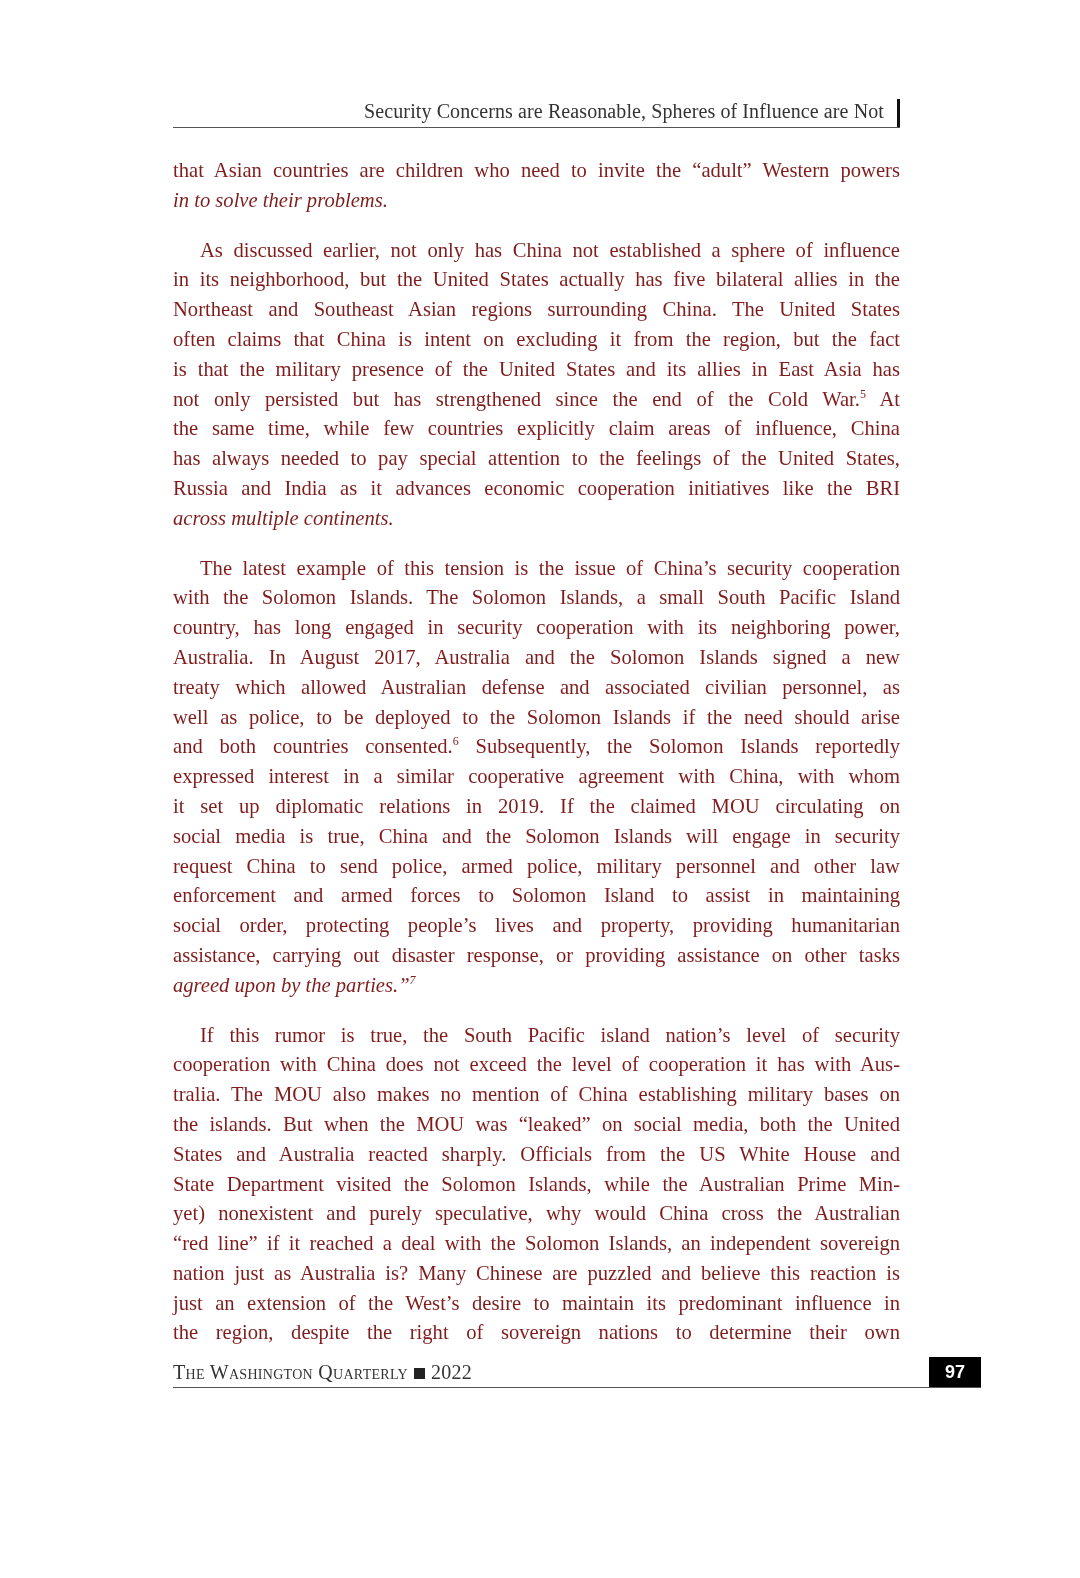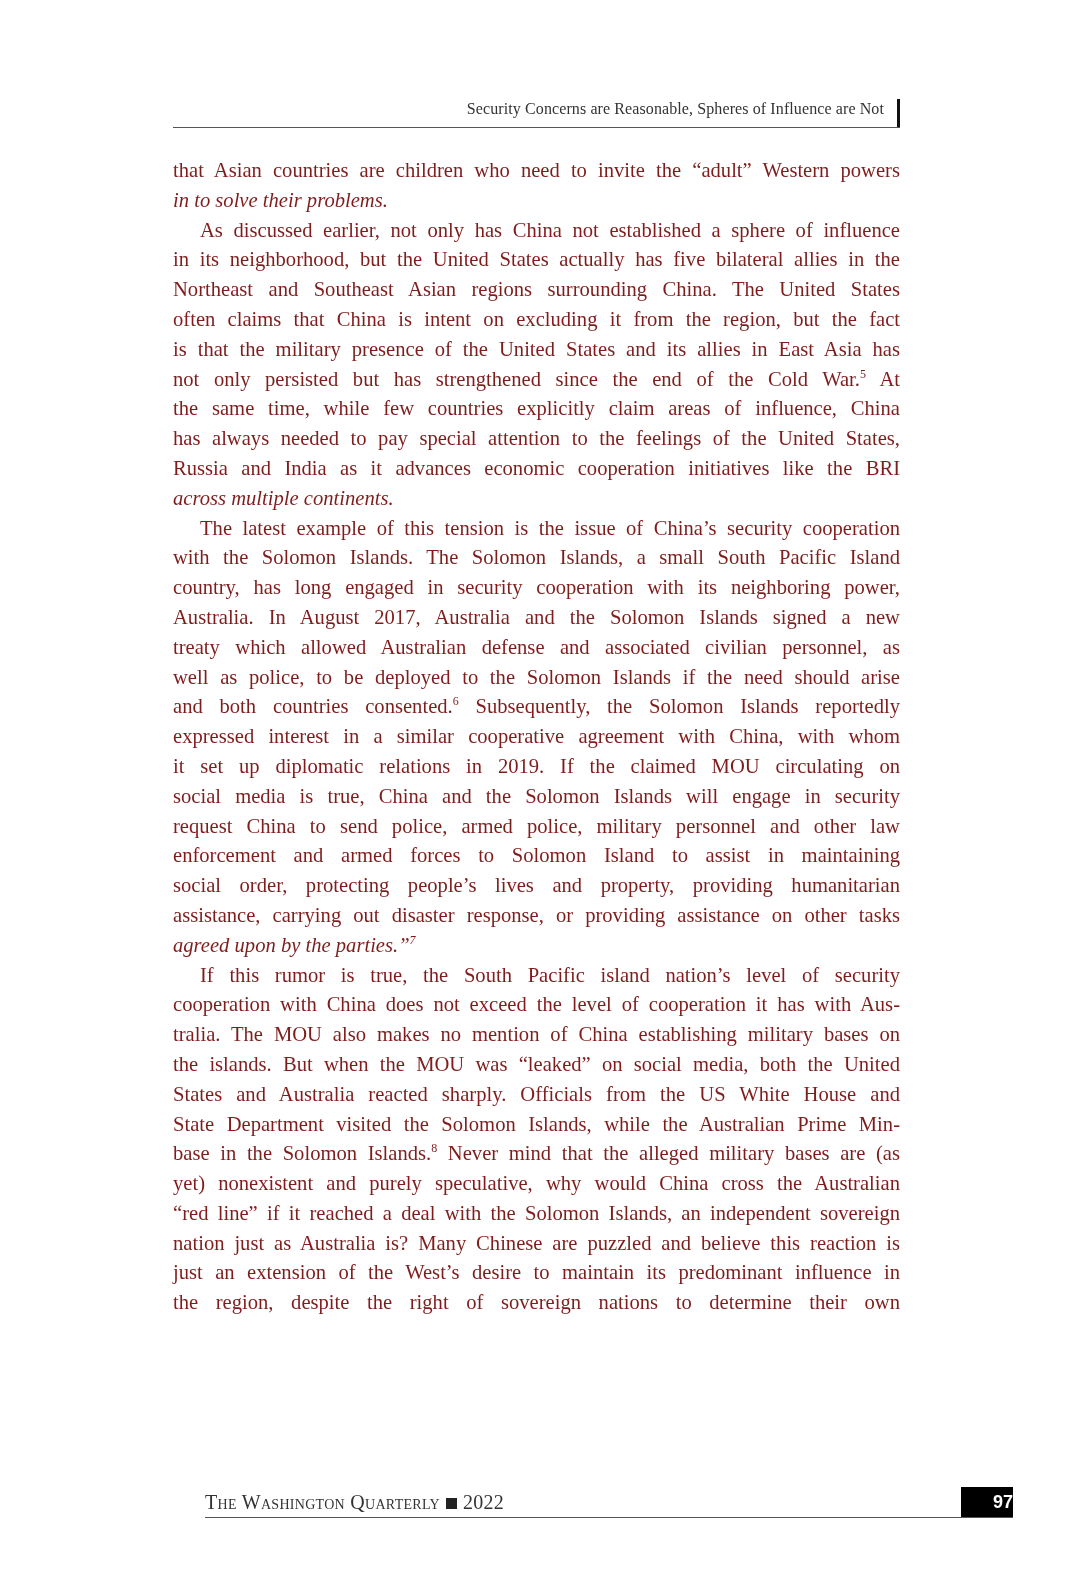--- a/index.html
+++ b/index.html
@@ -1,28 +1,28 @@
 <!DOCTYPE html>
 <html><head>
 <meta charset="utf-8">
 <style>
   html, body { margin: 0; padding: 0; background: #ffffff; }
   body { width: 1080px; height: 1578px; position: relative; overflow: hidden; font-family: "Liberation Serif", "DejaVu Serif", serif; color: #2b2b2b; }
   .header { position: absolute; left: 173px; top: 96px; width: 727px; height: 31px; border-bottom: 1.5px solid #555; }
-  .header-title { position: absolute; right: 16px; top: 4px; font-size: 16px; color: #333; letter-spacing: 0.1px; white-space: nowrap; }
+  .header-title { position: absolute; right: 16px; top: 4px; font-size: 20px; color: #333; letter-spacing: 0.1px; white-space: nowrap; }
   .header-bar { position: absolute; right: 0; top: 3px; width: 3px; height: 28px; background: #111; }
   .body-text { position: absolute; left: 173px; top: 156px; width: 727px; font-size: 20.6px; line-height: 29.8px; color: #7f1d1d; }
   .line { display: block; text-align: justify; text-align-last: justify; white-space: nowrap; height: 29.8px; }
   .line.last { text-align-last: left; font-style: italic; }
-  .line.indent { padding-left: 27px; }
+  .line.indent { padding-left: 27px; margin-top: 20px; }
   sup { font-size: 12px; line-height: 0; vertical-align: 8px; }
-  .footer { position: absolute; left: 173px; top: 1489px; width: 808px; height: 28px; border-bottom: 1.5px solid #555; margin-left: 32px; }
+  .footer { position: absolute; left: 173px; top: 1359px; width: 808px; height: 28px; border-bottom: 1.5px solid #555; }
   .footer-journal { position: absolute; left: 0; top: 2px; font-size: 20px; color: #333; font-variant: small-caps; letter-spacing: 0.3px; white-space: nowrap; }
   .footer-square { display: inline-block; width: 11px; height: 11px; background: #222; margin: 0 6px 1px 6px; vertical-align: middle; }
-  .page-number { position: absolute; right: 0; top: -2px; width: 52px; height: 30px; background: #000; color: #fff; font-family: "Liberation Sans", "DejaVu Sans", sans-serif; font-weight: bold; font-size: 18px; text-align: right; line-height: 30px; }
+  .page-number { position: absolute; right: 0; top: -2px; width: 52px; height: 30px; background: #000; color: #fff; font-family: "Liberation Sans", "DejaVu Sans", sans-serif; font-weight: bold; font-size: 18px; text-align: center; line-height: 30px; }
 </style>
 </head>
 <body>
 
 <div class="header">
   <span class="header-title">Security Concerns are Reasonable, Spheres of Influence are Not</span>
   <span class="header-bar"></span>
 </div>
 
 <div class="body-text" id="body-text">
@@ -52,21 +52,20 @@
     <div class="line"><span>enforcement and armed forces to Solomon Island to assist in maintaining</span></div>
     <div class="line"><span>social order, protecting people’s lives and property, providing humanitarian</span></div>
     <div class="line"><span>assistance, carrying out disaster response, or providing assistance on other tasks</span></div>
     <div class="line last"><span>agreed upon by the parties.”</span><sup>7</sup></div>
     <div class="line indent"><span>If this rumor is true, the South Pacific island nation’s level of security</span></div>
     <div class="line"><span>cooperation with China does not exceed the level of cooperation it has with Aus-</span></div>
     <div class="line"><span>tralia. The MOU also makes no mention of China establishing military bases on</span></div>
     <div class="line"><span>the islands. But when the MOU was “leaked” on social media, both the United</span></div>
     <div class="line"><span>States and Australia reacted sharply. Officials from the US White House and</span></div>
     <div class="line"><span>State Department visited the Solomon Islands, while the Australian Prime Min-</span></div>
-    <div class="line"><span>base in the Solomon Islands.</span><sup>8</sup><span> Never mind that the alleged military bases are (as</span></div>
     <div class="line"><span>yet) nonexistent and purely speculative, why would China cross the Australian</span></div>
     <div class="line"><span>“red line” if it reached a deal with the Solomon Islands, an independent sovereign</span></div>
     <div class="line"><span>nation just as Australia is? Many Chinese are puzzled and believe this reaction is</span></div>
     <div class="line"><span>just an extension of the West’s desire to maintain its predominant influence in</span></div>
     <div class="line"><span>the region, despite the right of sovereign nations to determine their own</span></div>
   </div>
 
 <div class="footer">
   <span class="footer-journal">
     <span>The Washington Quarterly</span><span class="footer-square"></span><span>2022</span>

